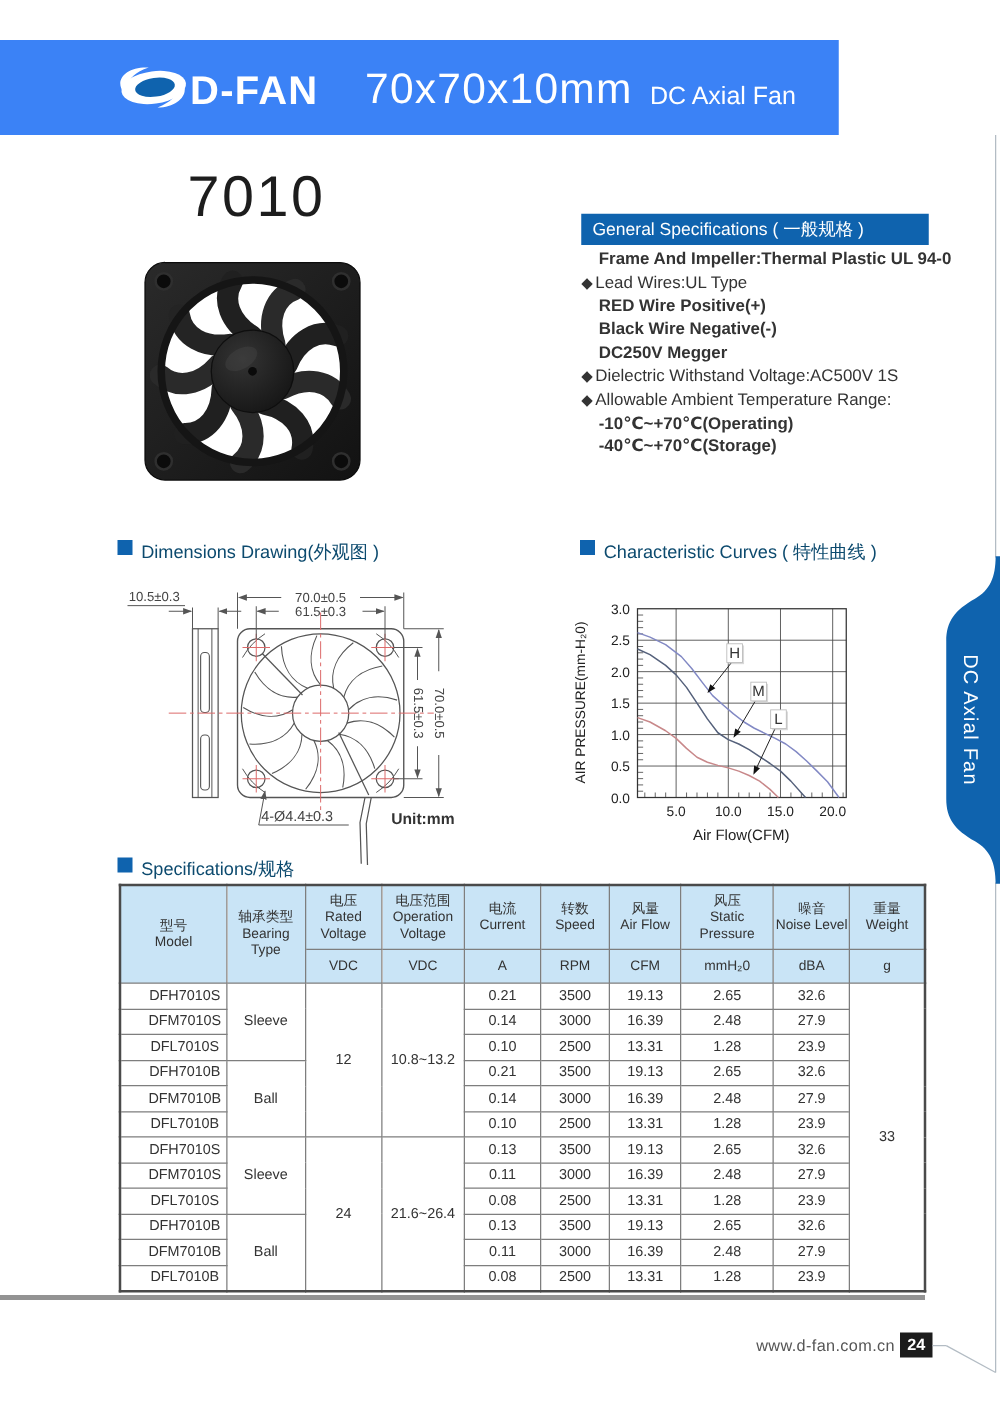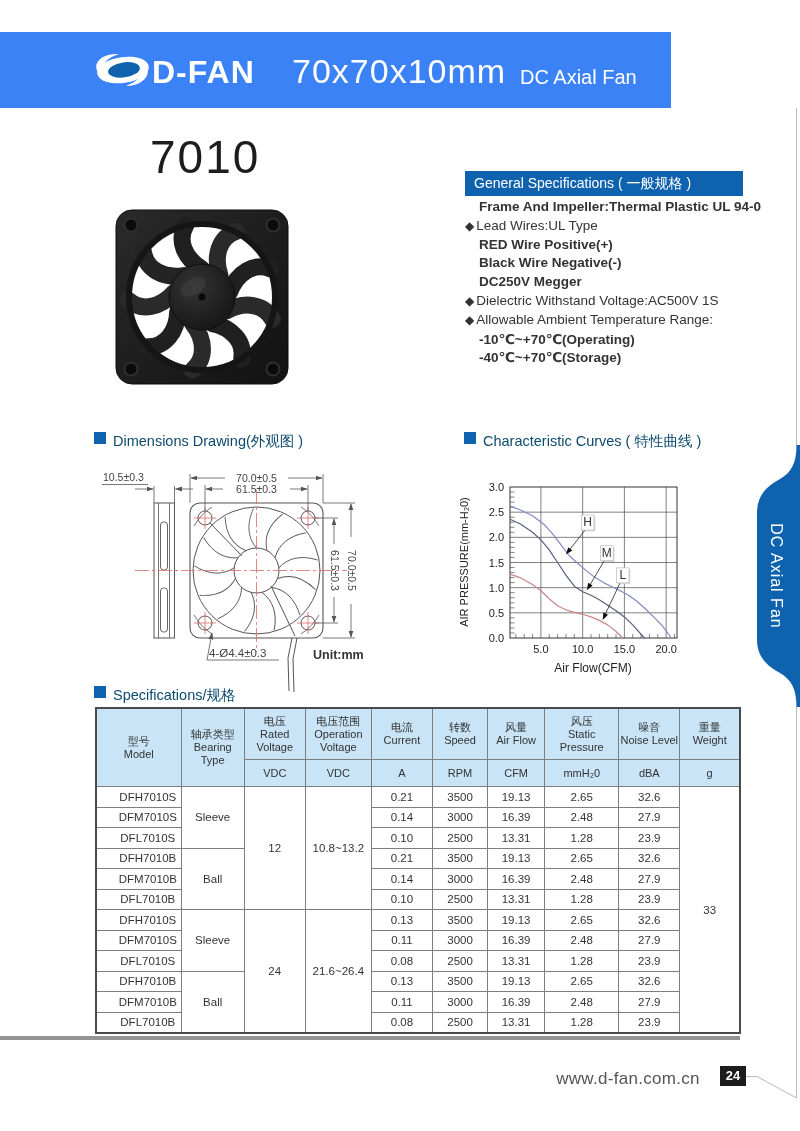--- a/index.html
+++ b/index.html
@@ -33,21 +33,21 @@
               border:2px solid #4a4a4a;}
   .spec-table th,.spec-table td{border:1px solid #7e7e7e;color:#333;text-align:center;padding:0;overflow:hidden;}
   .spec-table th{background:#c9e4f6;font-weight:normal;font-size:11px;line-height:13px;}
   .spec-table .h1{height:50px;}
   .spec-table .h2{height:26px;font-size:11px;margin-left:42px;}
   .spec-table td{font-size:11.5px;height:19.5px;}
   .spec-table td.model{text-align:center;padding-left:18px;}
 
   
   .footer-rule{position:absolute;left:0;top:1036px;width:740px;height:4px;background:#939393;}
-  .website{position:absolute;left:540px;top:1069px;width:176px;text-align:center;font-size:17px;color:#555;letter-spacing:.3px;}
+  .website{position:absolute;left:540px;top:1069px;width:176px;text-align:right;font-size:13px;color:#555;letter-spacing:.3px;}
   .page-badge{position:absolute;left:720px;top:1066px;width:26px;height:20px;background:#1c1c1c;color:#fff;
               font-size:13px;font-weight:bold;text-align:center;line-height:20px;}
 </style>
 </head>
 <body>
 
 <div class="header-bar">
   <svg class="abs" style="left:93px;top:18px" width="58" height="40" viewBox="0 0 58 40">
     <ellipse cx="30" cy="20" rx="26" ry="13" fill="#ffffff" transform="rotate(-8 30 20)"></ellipse>
     <ellipse cx="31" cy="20" rx="16" ry="7.5" fill="#0f63ae" transform="rotate(-8 30 20)"></ellipse>

